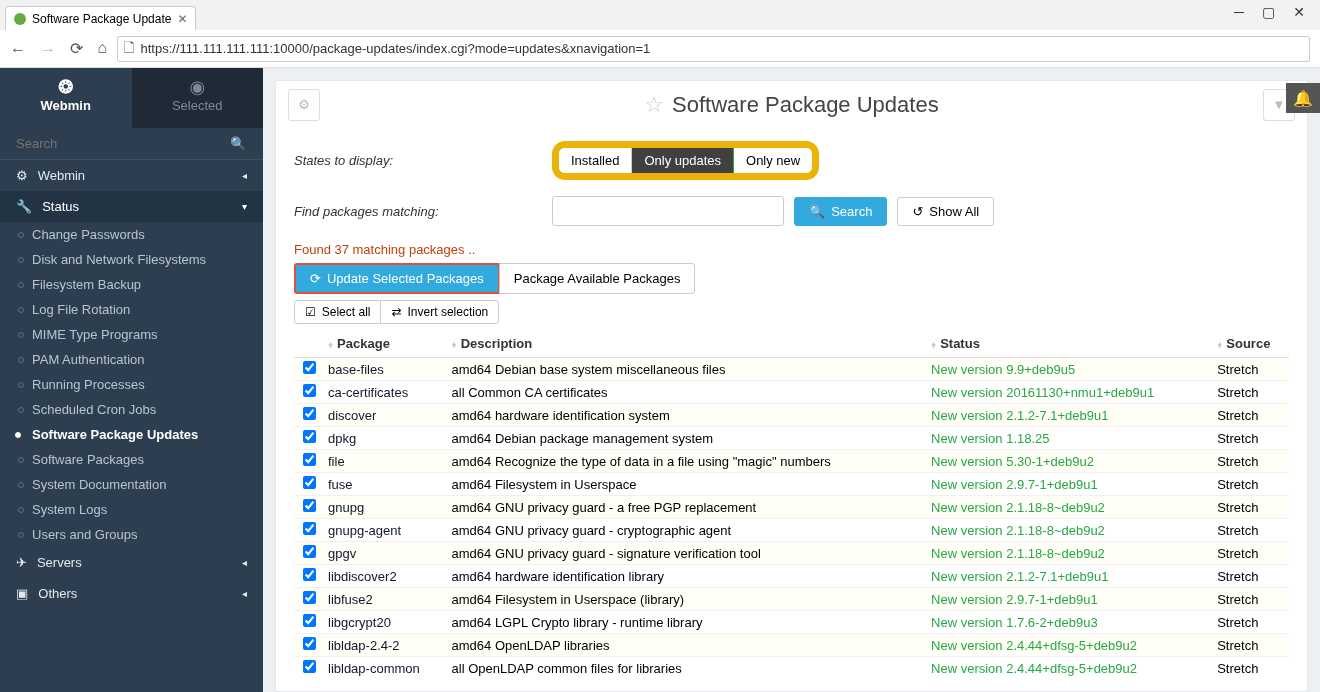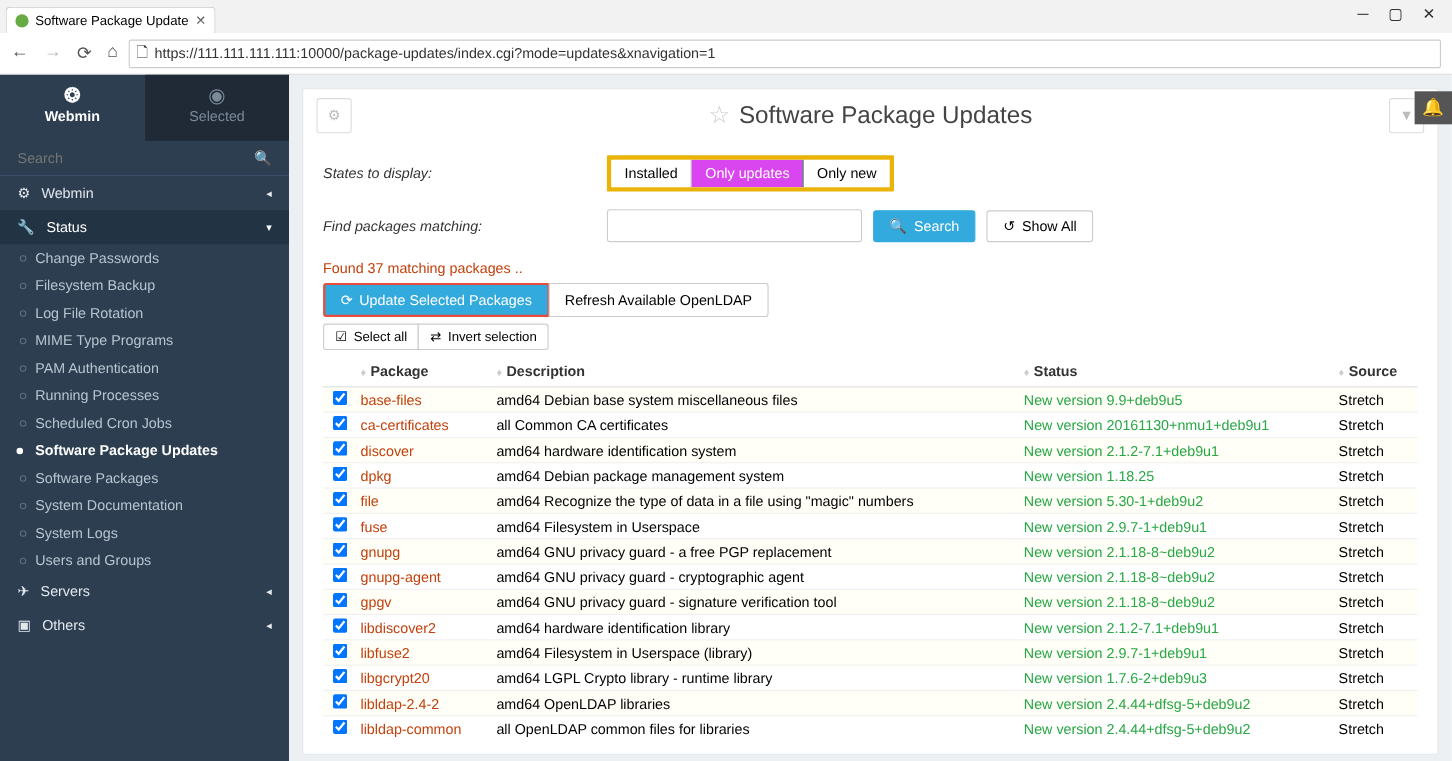--- a/index.html
+++ b/index.html
@@ -42,44 +42,44 @@
 .main { flex: 1; background: #edf0f2; overflow-y: auto; position: relative; }
 .panel { margin: 12px; background: #fff; border: 1px solid #e3e6ea; border-radius: 2px; padding: 0; }
 .panel-head { height: 48px; display: flex; align-items: center; padding: 0 12px; border-bottom: 1px solid #eee0; }
 .panel-head .gear-btn { width: 32px; height: 32px; border: 1px solid #ddd; border-radius: 3px; display: flex; align-items: center; justify-content: center; color: #bbb; }
 .panel-head .title { flex: 1; text-align: center; font-size: 22px; color: #444; display: flex; justify-content: center; align-items: center; gap: 8px; }
 .panel-head .star { color: #ccc; font-size: 22px; }
 .panel-head .filter-btn { width: 32px; height: 32px; border: 1px solid #ddd; border-radius: 3px; display: flex; align-items: center; justify-content: center; color: #bbb; }
 .body { padding: 12px 18px; }
 .row { display: flex; align-items: center; margin-bottom: 16px; }
 .row .label { width: 258px; color: #333; font-style: italic; }
-.btn-group { display: flex; border: 4px solid #eab308; border-radius: 1px; overflow: hidden; }
+.btn-group { display: flex; border: 7px solid #eab308; border-radius: 13px; overflow: hidden; }
 .btn-group > div { padding: 5px 12px; border-right: 1px solid #ccc; background: #fff; cursor: pointer; }
 .btn-group > div:last-child { border-right: none; }
-.btn-group > div.active { background: #d946ef; color: #fff; border-color: #28a745; }
+.btn-group > div.active { background: #404040; color: #fff; border-color: #28a745; }
 .search-input { width: 232px; height: 30px; border: 1px solid #ccc; border-radius: 3px; padding: 0 8px; }
 .btn { padding: 6px 14px; border-radius: 3px; cursor: pointer; display: inline-flex; align-items: center; gap: 6px; border: 1px solid #ccc; background: #fff; }
 .btn.primary { background: #33aadd; border-color: #33aadd; color: #fff; }
 .btn.highlight { border: 2px solid #e74c3c; }
 .found-label { margin-bottom: 6px; color: #c2410c; }
 .action-row { display: flex; gap: 0; margin-bottom: 6px; }
 .action-row .btn { border-radius: 3px; }
 .action-row .btn:first-child { margin-right: 0; border-top-right-radius: 0; border-bottom-right-radius: 0; }
 .action-row .btn:nth-child(2) { border-top-left-radius: 0; border-bottom-left-radius: 0; margin-left: -1px; }
 .sel-row { display: flex; gap: 0; margin-bottom: 6px; }
 .sel-row .btn { padding: 4px 10px; font-size: 12px; }
 .sel-row .btn:first-child { border-top-right-radius: 0; border-bottom-right-radius: 0; }
 .sel-row .btn:nth-child(2) { border-top-left-radius: 0; border-bottom-left-radius: 0; margin-left: -1px; }
 
 table { width: 100%; border-collapse: collapse; }
 th { text-align: left; padding: 6px 4px; font-weight: bold; color: #333; border-bottom: 1px solid #ddd; }
 th .sort { color: #ccc; font-size: 10px; margin-right: 4px; }
 td { padding: 3px 4px; border-top: 1px solid #f0f0f0; }
 tr.odd { background: #fffff7; }
-td.pkg a { color: #c2410c; text-decoration: none; }
+td.pkg a { color: #0f172a; text-decoration: none; }
 td.status { color: #28a745; font-weight: 500; }
 td.chk { width: 30px; text-align: center; }
 td.chk input { cursor: pointer; }
 
 .notif { position: absolute; top: 83px; right: 0; width: 34px; height: 30px; background: #555; color: #fff; display: flex; align-items: center; justify-content: center; font-size: 16px; z-index: 10; }
 </style>
 </head>
 <body>
 
 <div class="win-controls">
@@ -134,20 +134,21 @@
           <span>⚙</span>
           <span>Webmin</span>
           <span class="caret">◂</span>
         </div>
         <div class="cat active">
           <span>🔧</span>
           <span>Status</span>
           <span class="caret">▾</span>
         </div>
         <div class="subitem">Change Passwords</div>
+        <div class="subitem">Disk and Network Filesystems</div>
         <div class="subitem">Filesystem Backup</div>
         <div class="subitem">Log File Rotation</div>
         <div class="subitem">MIME Type Programs</div>
         <div class="subitem">PAM Authentication</div>
         <div class="subitem">Running Processes</div>
         <div class="subitem">Scheduled Cron Jobs</div>
         <div class="subitem active">Software Package Updates</div>
         <div class="subitem">Software Packages</div>
         <div class="subitem">System Documentation</div>
         <div class="subitem">System Logs</div>
@@ -202,21 +203,21 @@
               <span>Show All</span>
             </div>
         </div>
         <div class="found-label">Found 37 matching packages ..</div>
         <div class="action-row">
           <div class="btn primary highlight">
               <span>⟳</span>
               <span>Update Selected Packages</span>
             </div>
           <div class="btn">
-              <span>Refresh Available OpenLDAP</span>
+              <span>Package Available Packages</span>
             </div>
         </div>
         <div class="sel-row">
           <div class="btn">
               <span>☑</span> 
               <span>Select all</span>
             </div>
           <div class="btn">
               <span>⇄</span> 
               <span>Invert selection</span>

